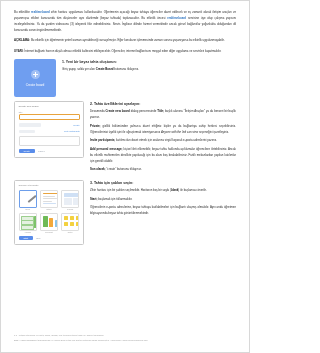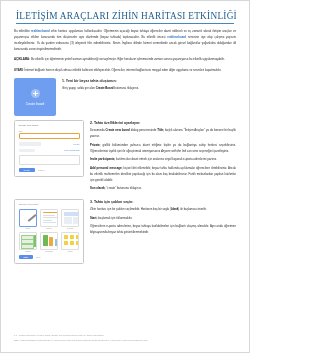--- a/index.html
+++ b/index.html
@@ -137,21 +137,20 @@
     position:absolute;left:13px;right:13px;bottom:9px;
     font-family:"Liberation Sans", sans-serif;
     font-size:2.1px;line-height:2.3;color:#9b9b9b;
   }
 </style>
 </head>
 <body>
 
 <div class="page">
 
-  <div class="doc-title">İLETİŞİM ARAÇLARI ZİHİN HARİTASI ETKİNLİĞİ</div>
 
   <p class="para"><span>Bu etkinlikte </span><span class="lnk">realtimeboard</span><span> zihin haritası uygulaması kullanılacaktır. Öğretmenin açacağı beyaz tahtaya öğrenciler davet edilecek ve eş zamanlı olarak iletişim araçları ve yaşanmışsa etkileri kanusunda tüm düşünceler aynı düzlemde (beyaz tahtada) toplanacaktır. Bu etkinlik öncesi </span><span class="lnk">realtimeboard</span><span> servisine üye olup çalışma yapısını inceleyebilirsiniz. Ya da yardım videosunu (3) izleyerek fikir edinebilirsiniz. Servis İngilizce dilinde hizmet vermektedir ancak görsel bağlantılar yoğunlukta olduğundan dil konusunda sorun öngörülmemektedir.</span></p>
 
   <p class="para"><b>AÇIKLAMA:</b><span> Bu etkinlik için öğretmenin yeterli zaman ayırabileceği varsayılmıştır. Eğer konuların işlenmesinde zaman sorunu yaşanıyorsa bu etkinlik uygulanmayabilir.</span></p>
 
   <p class="para"><b>UYARI:</b><span> İnternet bağlantı hızının düşük olması etkinlik kalitesini etkileyecektir. Öğrenciler, internet bağlantısını meşgul eden diğer uygulama ve servisleri kapatmalıdır.</span></p>
 
   <div class="sect">
     <div class="shot">
       <div class="create-card">

